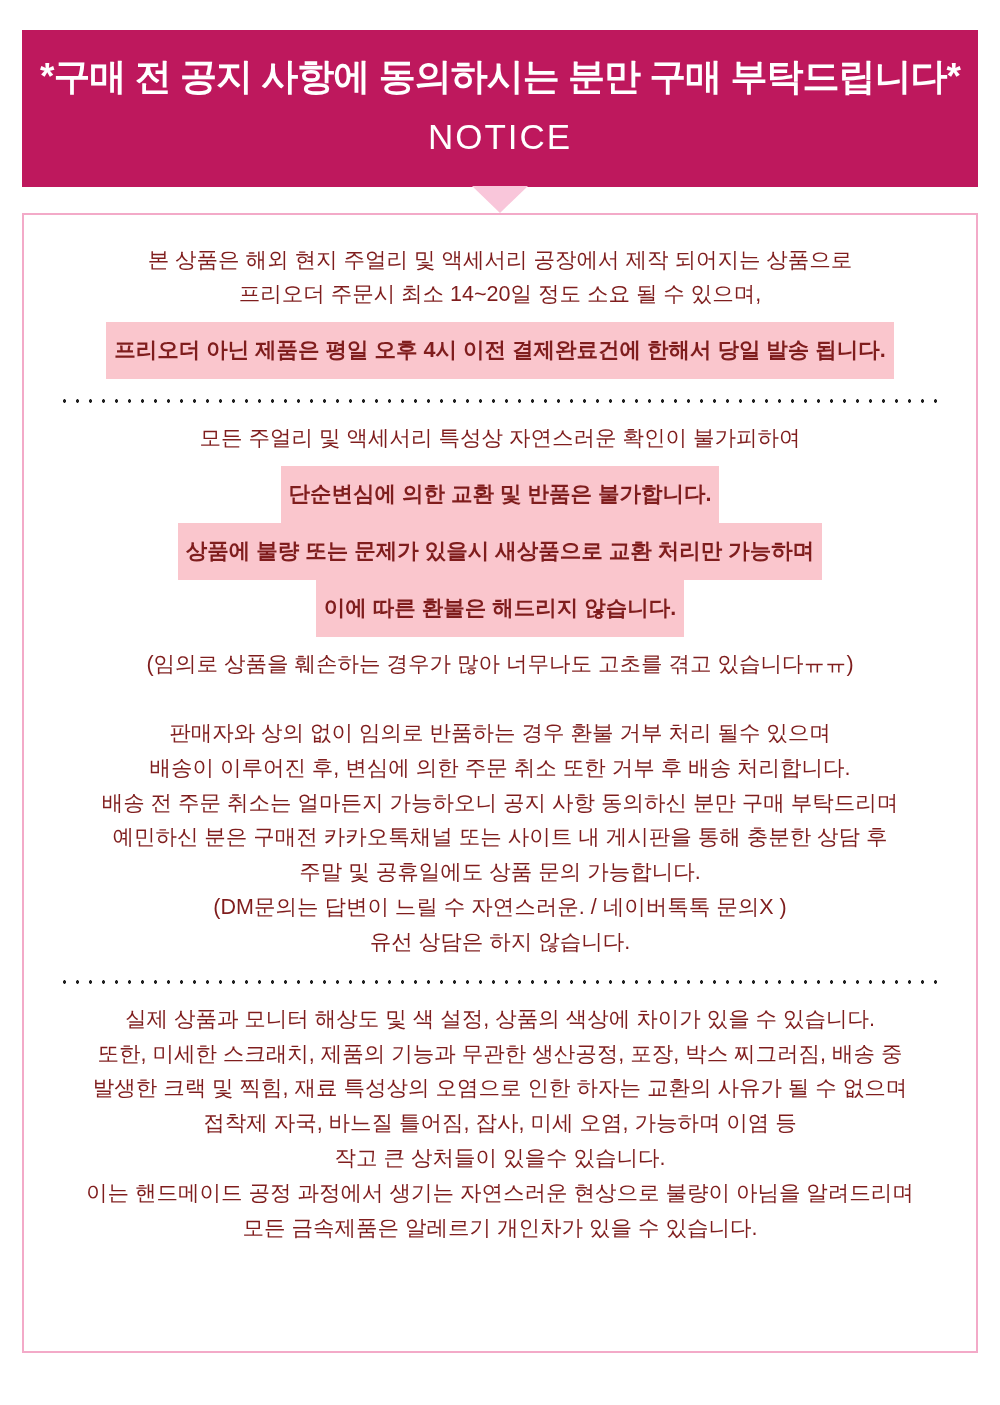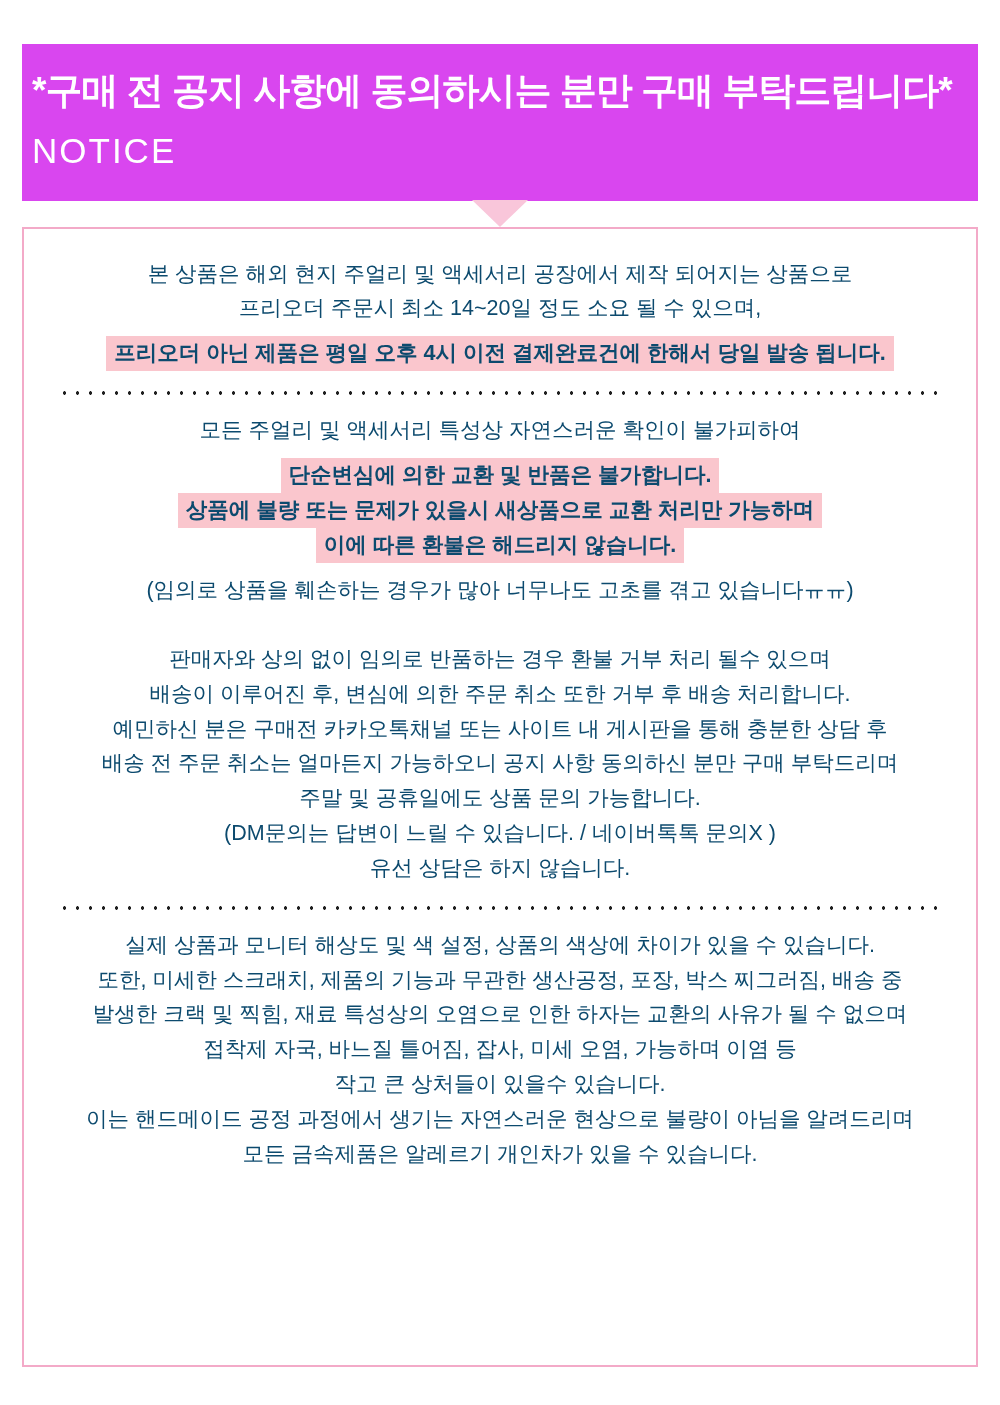--- a/index.html
+++ b/index.html
@@ -21,24 +21,24 @@
     height: 1405px;
     position: relative;
     box-sizing: border-box;
     padding: 0;
     background: #ffffff;
   }
 
   
   .banner {
     position: relative;
-    margin: 44px 22px 0 22px;
-    background: #d946ef;
+    margin: 30px 22px 0 22px;
+    background: #be185d;
     padding: 26px 10px 30px 10px;
-    text-align: left;
+    text-align: center;
   }
   .banner-title {
     font-size: 37px;
     font-weight: bold;
     color: #ffffff;
     letter-spacing: -1px;
     line-height: 1.15;
     white-space: nowrap;
   }
   .banner-sub {
@@ -66,27 +66,27 @@
     border: 2px solid #f3aac8;
     box-sizing: border-box;
     padding: 28px 22px 26px 22px;
     min-height: 1140px;
   }
 
   .line {
     text-align: center;
     font-size: 21.5px;
     line-height: 1.62;
-    color: #0c4a6e;
+    color: #7f1d1d;
     white-space: nowrap;
   }
   .hl-block {
     background: #fac6cd;
     display: inline-block;
-    padding: 3px 8px;
+    padding: 14px 8px;
     font-weight: bold;
     line-height: 1.35;
   }
 
   .section {
     margin: 0;
   }
   .gap-sm { height: 10px; }
   .gap-lg { height: 34px; }
 
@@ -142,24 +142,24 @@
       </div>
       <div class="gap-sm"></div>
       <div class="line">(임의로 상품을 훼손하는 경우가 많아 너무나도 고초를 겪고 있습니다ㅠㅠ)</div>
     </div>
 
     <div class="gap-lg"></div>
 
     <div class="section">
       <div class="line">판매자와 상의 없이 임의로 반품하는 경우 환불 거부 처리 될수 있으며</div>
       <div class="line">배송이 이루어진 후, 변심에 의한 주문 취소 또한 거부 후 배송 처리합니다.</div>
+      <div class="line">배송 전 주문 취소는 얼마든지 가능하오니 공지 사항 동의하신 분만 구매 부탁드리며</div>
       <div class="line">예민하신 분은 구매전 카카오톡채널 또는 사이트 내 게시판을 통해 충분한 상담 후</div>
-      <div class="line">배송 전 주문 취소는 얼마든지 가능하오니 공지 사항 동의하신 분만 구매 부탁드리며</div>
       <div class="line">주말 및 공휴일에도 상품 문의 가능합니다.</div>
-      <div class="line">(DM문의는 답변이 느릴 수 있습니다. / 네이버톡톡 문의X )</div>
+      <div class="line">(DM문의는 답변이 느릴 수 자연스러운. / 네이버톡톡 문의X )</div>
       <div class="line">유선 상담은 하지 않습니다.</div>
     </div>
 
     <div class="dots"></div>
 
     <div class="section">
       <div class="line">실제 상품과 모니터 해상도 및 색 설정, 상품의 색상에 차이가 있을 수 있습니다.</div>
       <div class="line">또한, 미세한 스크래치, 제품의 기능과 무관한 생산공정, 포장, 박스 찌그러짐, 배송 중</div>
       <div class="line">발생한 크랙 및 찍힘, 재료 특성상의 오염으로 인한 하자는 교환의 사유가 될 수 없으며</div>
       <div class="line">접착제 자국, 바느질 틀어짐, 잡사, 미세 오염, 가능하며 이염 등</div>

